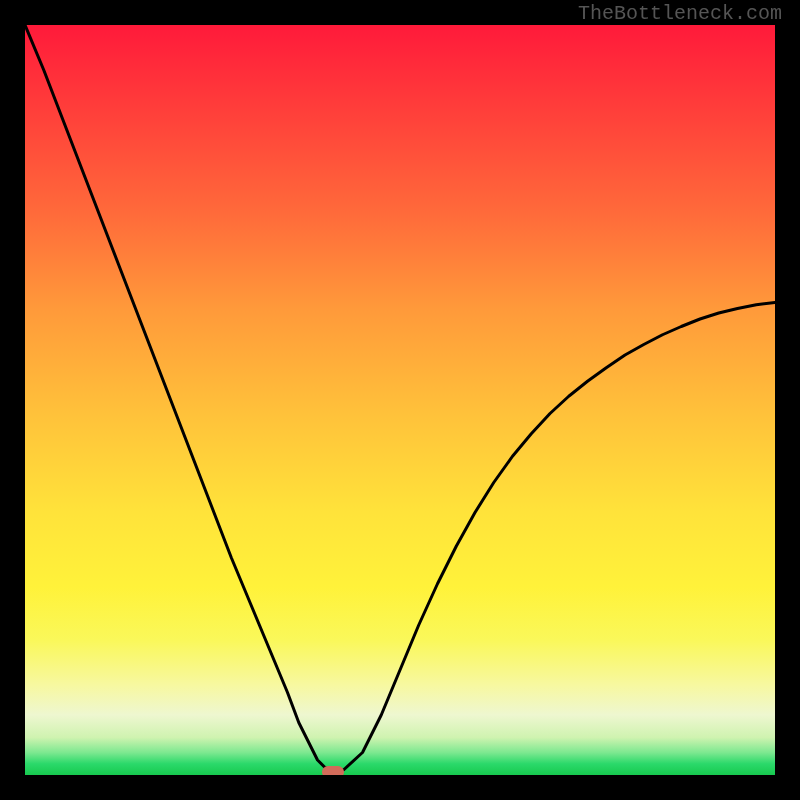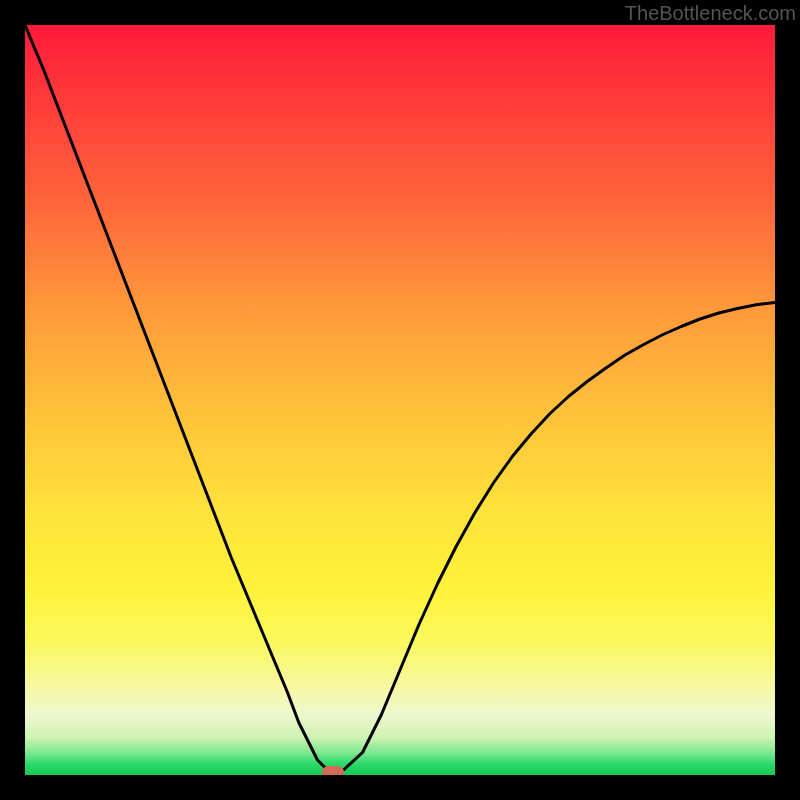--- a/index.html
+++ b/index.html
@@ -41,24 +41,24 @@
       #eef7d0 92%,
       #cff3b0 95%,
       #7de890 97%,
       #2bd96a 98.5%,
       #17c94f 100%
     );
   }
   .watermark {
     position: absolute;
     top: 2px;
-    right: 4px;
+    right: 18px;
     color: #555;
     font-size: 20px;
-    font-family: Liberation Sans, sans-serif;
+    font-family: Liberation Mono, monospace;
   }
   .marker {
     position: absolute;
     width: 22px;
     height: 12px;
     background: #d26b5a;
     border-radius: 6px;
     transform: translate(-50%, -50%);
   }
   svg.curve {

